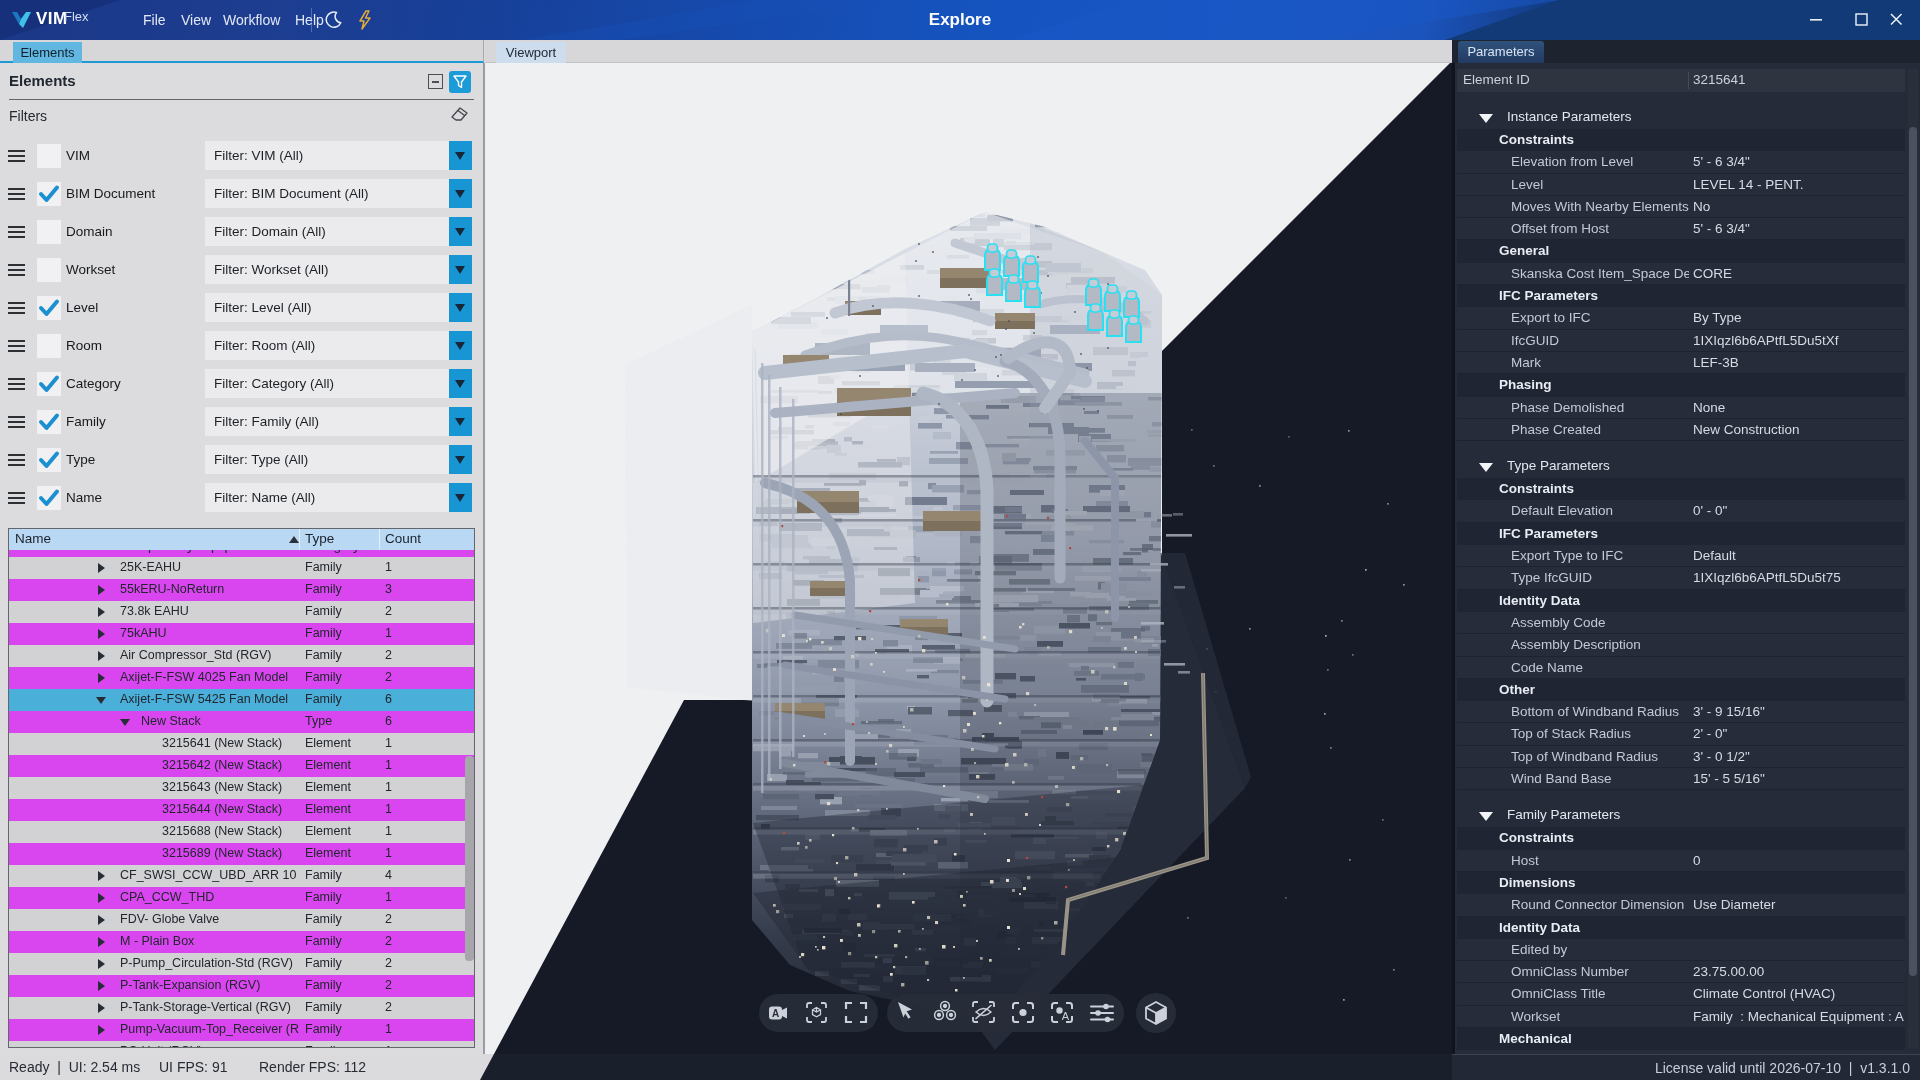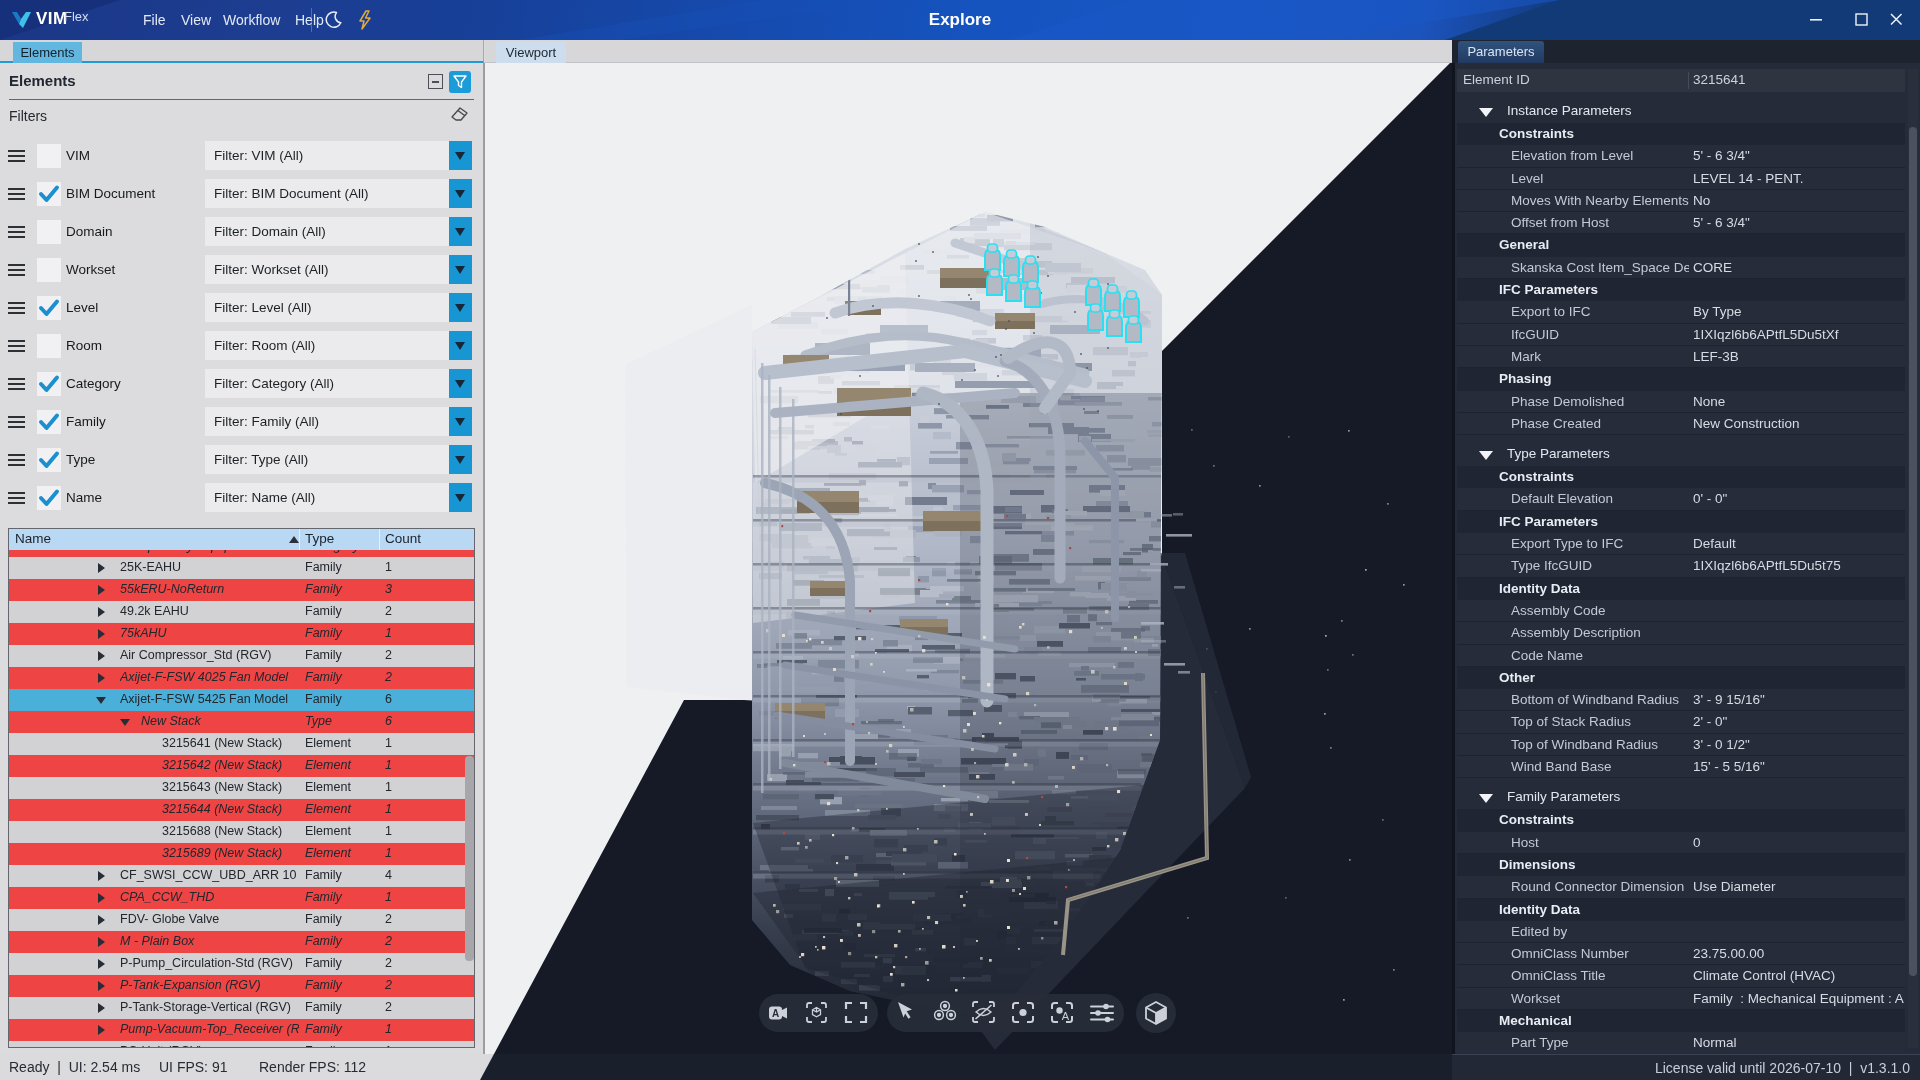--- a/index.html
+++ b/index.html
@@ -48,21 +48,21 @@
 
 
 #lptable { position:absolute; left:8px; top:465px; width:467px; height:520px; border:1px solid #63666c; background:#dfdfe1; overflow:hidden; }
 #lpt-head { position:absolute; left:0; top:0; width:465px; height:21px; background:#b9d8f3; font-size:13.5px; color:#1b222b; }
 #lpt-head .c1 { position:absolute; left:6px; top:2px; }
 .hsep { position:absolute; top:0; width:1px; height:21px; background:#e6f0fa; }
 #sortarrow { position:absolute; left:280px; top:7px; width:0; height:0; border-left:5px solid transparent; border-right:5px solid transparent; border-bottom:7px solid #2a3138; }
 #lpt-body { position:absolute; left:0; top:21px; width:465px; }
 .trow { position:relative; width:465px; height:22px; font-size:12.5px; color:#22272e; overflow:hidden; }
 .trow.dark { background:#d2d2d4; }
-.trow.light { background:#ef4444;font-style:italic; }
+.trow.light { background:#d946ef; }
 .trow.sel { background:#4ab0da; }
 .tname { position:absolute; top:3px; white-space:nowrap; overflow:hidden; }
 .ttype { position:absolute; left:296px; top:3px; }
 .tcount { position:absolute; left:376px; top:3px; }
 .tri-r { position:absolute; top:6px; width:0; height:0; border-top:5px solid transparent; border-bottom:5px solid transparent; border-left:7px solid #272d35; }
 .tri-d { position:absolute; top:8px; width:0; height:0; border-left:5px solid transparent; border-right:5px solid transparent; border-top:7px solid #272d35; }
 #lpt-sb { position:absolute; left:456px; top:227px; width:9px; height:205px; background:#a7a7ab; border-radius:4px; }
 
 
 #bottombar { left:0; top:1054px; width:1920px; height:26px; background:#1a1f2c; font-size:14px; }
@@ -73,21 +73,21 @@
 #bb-right span { position:absolute; right:10px; top:5px; }
 
 
 #rightpanel { left:1452px; top:63px; width:468px; height:991px; background:#262b3a; border-left:3px solid #10141f; color:#c6ccd8; }
 #rp-inner { position:absolute; left:2px; top:6px; width:448px; height:984px; overflow:hidden; }
 .rrow { position:relative; width:448px; font-size:13.5px; }
 .rrow .lab { position:absolute; white-space:nowrap; }
 .rrow .val { position:absolute; left:236px; white-space:nowrap; }
 .r-val .lab { max-width:178px; overflow:hidden; }
 .r-eid { height:23px; background:#2e3440; color:#ccd2dd; }
-.r-main { height:23px; margin-top:8px; background:#252b39; color:#e3e7ef; }
+.r-main { height:23px; margin-top:14px; background:#252b39; color:#e3e7ef; }
 .r-main .lab { left:50px; }
 .r-main .tri { position:absolute; left:22px; top:8px; width:0; height:0; border-left:7px solid transparent; border-right:7px solid transparent; border-top:9px solid #f2f4f8; }
 .r-sec { height:22.3px; background:#202533; color:#e8ecf3; font-weight:bold; }
 .r-sec .lab { left:42px; }
 .r-val { height:22.3px; background:#272c3b; box-shadow:inset 0 -1px 0 #1e2331; color:#c3c9d5; }
 .r-val .lab { left:54px; }
 .r-val .val { color:#d7dbe4; }
 .rrow .lab, .rrow .val { top:3px; }
 #rp-sb-track { position:absolute; left:453px; top:6px; width:10px; height:979px; background:#2a2f3c; }
 #rp-sb { position:absolute; left:454px; top:64px; width:8px; height:849px; background:#4b515f; border-radius:4px; }
@@ -273,21 +273,21 @@
             <div class="tcount">1</div>
           </div>
 <div class="trow light">
             <div class="tri-r" style="left:89px"></div>
             <div class="tname" style="left:111px;width:179px">55kERU-NoReturn</div>
             <div class="ttype">Family</div>
             <div class="tcount">3</div>
           </div>
 <div class="trow dark">
             <div class="tri-r" style="left:89px"></div>
-            <div class="tname" style="left:111px;width:179px">49.2k EAHU</div>
+            <div class="tname" style="left:111px;width:179px">73.8k EAHU</div>
             <div class="ttype">Family</div>
             <div class="tcount">2</div>
           </div>
 <div class="trow light">
             <div class="tri-r" style="left:89px"></div>
             <div class="tname" style="left:111px;width:179px">75kAHU</div>
             <div class="ttype">Family</div>
             <div class="tcount">1</div>
           </div>
 <div class="trow dark">

